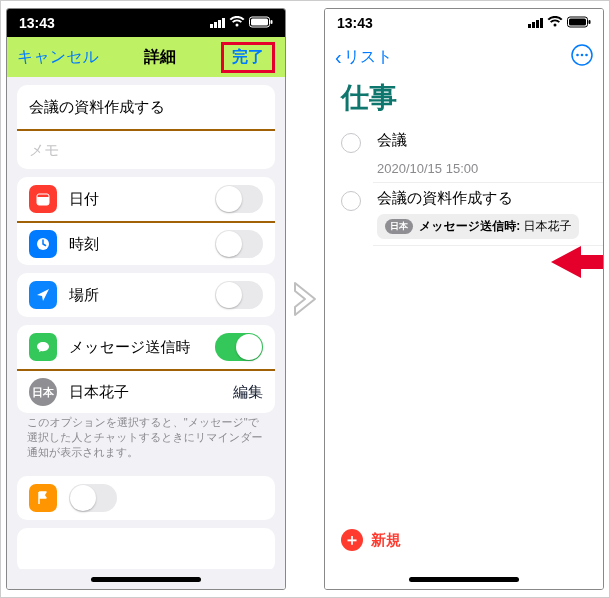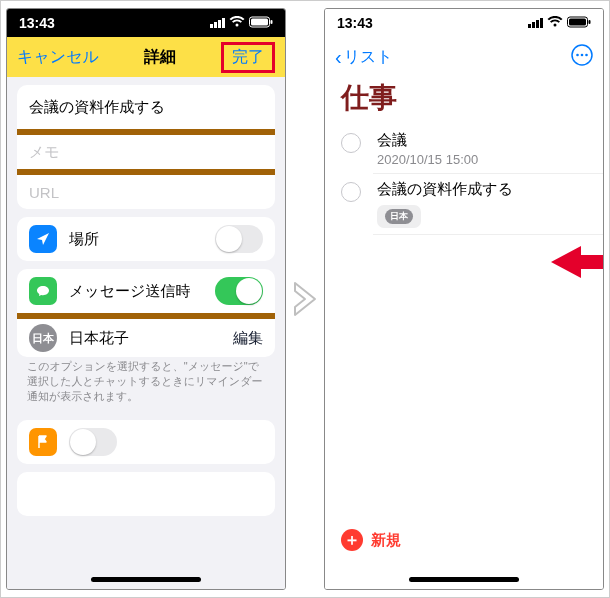--- a/index.html
+++ b/index.html
@@ -12,31 +12,31 @@
   .status { height: 28px; padding: 0 12px; display:flex; align-items:center; justify-content:space-between; font-size: 14px; font-weight: 600; }
   .status.dark { background:#000; color:#fff; }
   .status.light { background:#fff; color:#000; }
   .status .right { display:flex; align-items:center; gap:4px; }
   .bars { display:flex; align-items:flex-end; gap:1px; }
   .bars span { width:3px; background: currentColor; }
   .bars span:nth-child(1){height:4px} .bars span:nth-child(2){height:6px} .bars span:nth-child(3){height:8px} .bars span:nth-child(4){height:10px}
 
   
   .nav { height: 40px; display:flex; align-items:center; justify-content:space-between; padding: 0 10px; font-size: 16px; }
-  .nav.gray { background:#fde047; color:#000; }
+  .nav.gray { background:#bef264; color:#000; }
   .nav .title { font-weight:700; }
   .nav .btn { color:#007aff; font-size:16px; }
   .nav .done-wrap { border:3px solid #e4002b; padding: 2px 8px; }
   .nav .back { display:flex; align-items:center; gap:2px; color:#007aff; }
   .nav .ellipsis { color:#007aff; }
 
   
   .left-body { flex:1; background:#f2f2f6; overflow:hidden; position:relative; }
   .group { background:#fff; margin: 8px 10px; border-radius: 10px; overflow:hidden; }
-  .cell { min-height: 40px; display:flex; align-items:center; padding: 0 12px; border-top:6px solid #a16207; font-size:15px; position:relative; }
+  .cell { min-height: 40px; display:flex; align-items:center; padding: 0 12px; border-top:2px solid #a16207; font-size:15px; position:relative; }
   .cell:first-child { border-top:none; }
   .cell.tall { min-height:44px; }
   .cell .label { flex:1; color:#000; }
   .cell .placeholder { color: #c3c3c6; }
   .cell .link { color:#0f172a; font-size:15px; }
   .icon-box { width:28px; height:28px; border-radius:7px; margin-right:12px; display:flex; align-items:center; justify-content:center; color:#fff; flex-shrink:0; }
   .icon-red { background:#ff3b30; }
   .icon-blue { background:#007aff; }
   .icon-send { background:#0a84ff; }
   .icon-green { background:#34c759; }
@@ -46,26 +46,26 @@
   .toggle .knob { width:26px; height:26px; border-radius:50%; background:#fff; position:absolute; top:1px; left:1px; box-shadow:0 1px 2px rgba(0,0,0,0.25); }
   .toggle.on { background:#34c759; }
   .toggle.on .knob { left:auto; right:1px; }
   .footnote { font-size:11px; color:#8a8a8e; padding: 0 20px 8px; line-height:1.35; }
   .home-ind { height:20px; display:flex; align-items:center; justify-content:center; background:#f2f2f6;}
   .home-ind.white { background:#fff; }
   .home-ind span { width:110px; height:5px; border-radius:3px; background:#000; }
 
   
   .right-body { flex:1; background:#fff; overflow:hidden; position:relative; }
-  .list-title { font-size:28px; font-weight:700; color:#7f1d1d; padding: 2px 16px 8px; }
+  .list-title { font-size:28px; font-weight:700; color:#0f766e; padding: 2px 16px 8px; }
   .r-item { padding: 6px 16px 6px 16px; display:flex; align-items:flex-start; gap:16px; }
   .circle { width:20px; height:20px; border:1.5px solid #c7c7cc; border-radius:50%; flex-shrink:0; margin-top:2px; }
   .r-text { flex:1; }
   .r-text .line1 { font-size:15px; color:#000; }
-  .r-text .line2 { font-size:13px; color:#8a8a8e; margin-top:2px; }
+  .r-text .line2 { font-size:13px; color:#8a8a8e; margin-top:11px; }
   .r-sep { border-top:1px solid #eee; margin-left:48px; }
   .badge-row { margin-top:6px; display:flex; align-items:center; gap:6px; background:#eeeeef; border-radius:7px; padding:4px 8px; width:fit-content; }
   .badge-row .mini { background:#8e8e93; color:#fff; font-size:9px; font-weight:700; border-radius:8px; padding:1px 5px; }
   .badge-row .txt { font-size:12px; }
   .badge-row .bold { font-weight:700; }
   .new-row { position:absolute; bottom:18px; left:16px; display:flex; align-items:center; gap:8px; color:#ff3b30; font-size:15px; font-weight:600; }
   .plus-circle { width:22px; height:22px; border-radius:50%; background:#ff3b30; color:#fff; display:flex; align-items:center; justify-content:center; font-size:16px; font-weight:700; }
   .red-arrow { position:absolute; top:165px; right:-4px; }
 
   .chev { font-size:20px; line-height:1; }
@@ -93,38 +93,62 @@
               <rect x="2" y="2.5" width="17" height="7" rx="1.5" fill="currentColor"></rect>
               <rect x="21.5" y="4" width="2" height="4" rx="1" fill="currentColor"></rect>
             </svg></span>
       </span>
     </div>
 
     <div class="nav gray">
       <span class="btn">キャンセル</span>
       <span class="title">詳細</span>
       <span class="done-wrap">
-        <span class="btn" style="font-weight:400">完了</span>
+        <span class="btn" style="font-weight:700">完了</span>
       </span>
     </div>
 
     <div class="left-body">
 
       <div class="group">
         <div class="cell tall">
           <span class="label">会議の資料作成する</span>
         </div>
         <div class="cell">
           <span class="label placeholder">メモ</span>
         </div>
-        <div class="cell">
-          <span class="label placeholder">URL</span>
-        </div>
-      </div>
-
+      </div>
+
+      <div class="group">
+        <div class="cell tall">
+          <span class="icon-box icon-red">
+            <svg width="16" height="16" viewBox="0 0 16 16">
+                <rect x="2" y="3" width="12" height="11" rx="2" fill="#fff"></rect>
+                <rect x="2" y="3" width="12" height="3" fill="#ff3b30"></rect>
+                <rect x="2" y="3" width="12" height="11" rx="2" fill="none" stroke="#fff" stroke-width="1"></rect>
+              </svg>
+          </span>
+          <span class="label">日付</span>
+          <span class="toggle">
+              <span class="knob"></span>
+            </span>
+        </div>
+        <div class="cell tall">
+          <span class="icon-box icon-blue">
+            <svg width="16" height="16" viewBox="0 0 16 16">
+                <circle cx="8" cy="8" r="6" fill="#fff"></circle>
+                <path d="M8 4v4l2.5 1.5" stroke="#007aff" stroke-width="1.5" fill="none" stroke-linecap="round"></path>
+              </svg>
+          </span>
+          <span class="label">時刻</span>
+          <span class="toggle">
+              <span class="knob"></span>
+            </span>
+        </div>
+      </div>
 
       <div class="group">
         <div class="cell tall">
           <span class="icon-box icon-send">
             <svg width="16" height="16" viewBox="0 0 16 16">
                 <path d="M2 8 L14 2 L8 14 L7 9 Z" fill="#fff"></path>
               </svg>
           </span>
           <span class="label">場所</span>
           <span class="toggle">
@@ -235,20 +259,21 @@
         </div>
       </div>
       <div class="r-sep"></div>
 
       <div class="r-item">
         <span class="circle"></span>
         <div class="r-text">
           <div class="line1">会議の資料作成する</div>
           <div class="badge-row">
             <span class="mini">日本</span>
+            <span class="txt"><span class="bold">メッセージ送信時:</span><span> 日本花子</span></span>
           </div>
         </div>
       </div>
       <div class="r-sep"></div>
 
       <div class="new-row">
         <span class="plus-circle">＋</span>
         <span>新規</span>
       </div>
 

